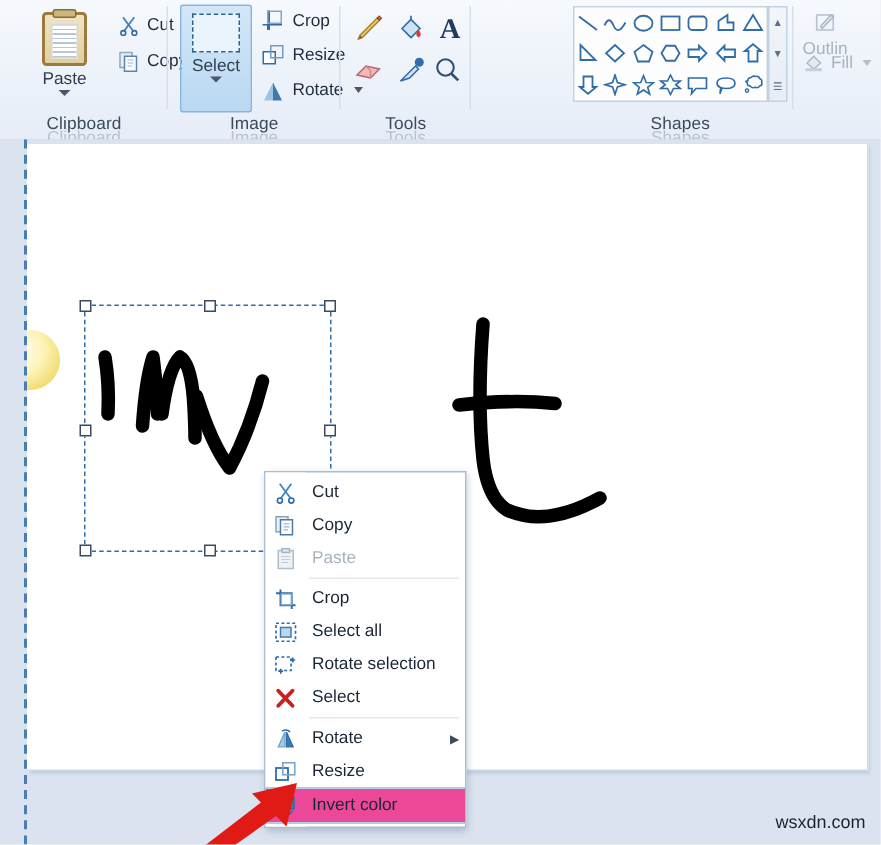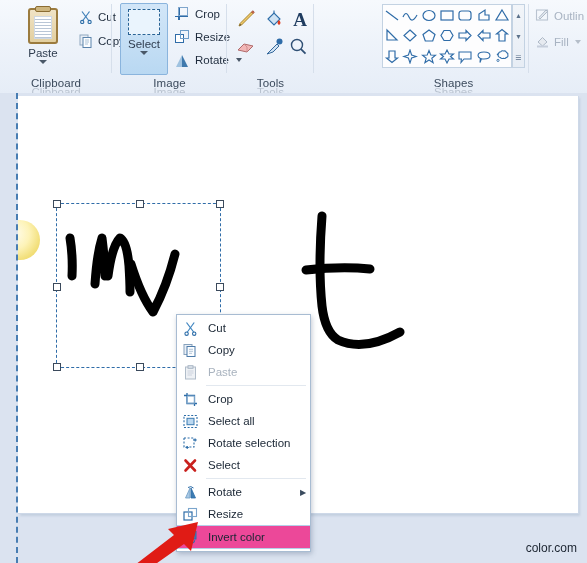--- a/index.html
+++ b/index.html
@@ -105,21 +105,21 @@
   .shp{display:flex;align-items:center;justify-content:center;cursor:default;}
   .shp svg{display:block;}
   #shapeScroll{position:absolute;left:134px;top:4px;width:13px;height:64px;
     background:linear-gradient(to bottom,#f2f5f9,#e7edf5);border:1px solid #c3d2e2;box-sizing:border-box;}
   .ssb{height:21px;display:flex;align-items:center;justify-content:center;font-size:7px;color:#5b7characters;}
   .ssb{color:#5b718a;}
 
   
   #g-of{left:529px;width:58px;}
   .ofrow{position:absolute;display:flex;align-items:center;gap:4px;font-size:11.5px;color:#a8b3c2;}
-  #outlineRow{left:6px;top:8px;}
+  #outlineRow{left:6px;top:8px;flex-direction:column;}
   #fillRow{left:6px;top:34px;}
 
   
   #work{position:absolute;left:0;top:93px;width:587px;height:470px;background:#dbe3f0;}
   #canvasShadow{position:absolute;left:20px;top:5px;width:560px;height:418px;
     background:#c3cfe0;filter:blur(1px);}
   #canvas{position:absolute;left:18px;top:3px;width:560px;height:417px;background:#fff;
     border-right:1px solid #cdd8e8;border-bottom:1px solid #cdd8e8;overflow:hidden;}
   
   #leftDash{position:absolute;left:16px;top:0;width:0;height:470px;
@@ -570,13 +570,13 @@
       <span class="mlabel">Invert color</span>
       <span class="msub"></span>
     </div>
   </div>
 
   <svg id="arrow" viewBox="0 0 105 68">
     <path d="M2 64 L62 18 L56 12 L86 5 L79 34 L72 27 L14 68 Z" fill="#e01b15"></path>
   </svg>
 </div>
 
-<div id="wm">color.com</div>
+<div id="wm">wsxdn.com</div>
 
 </body></html>

